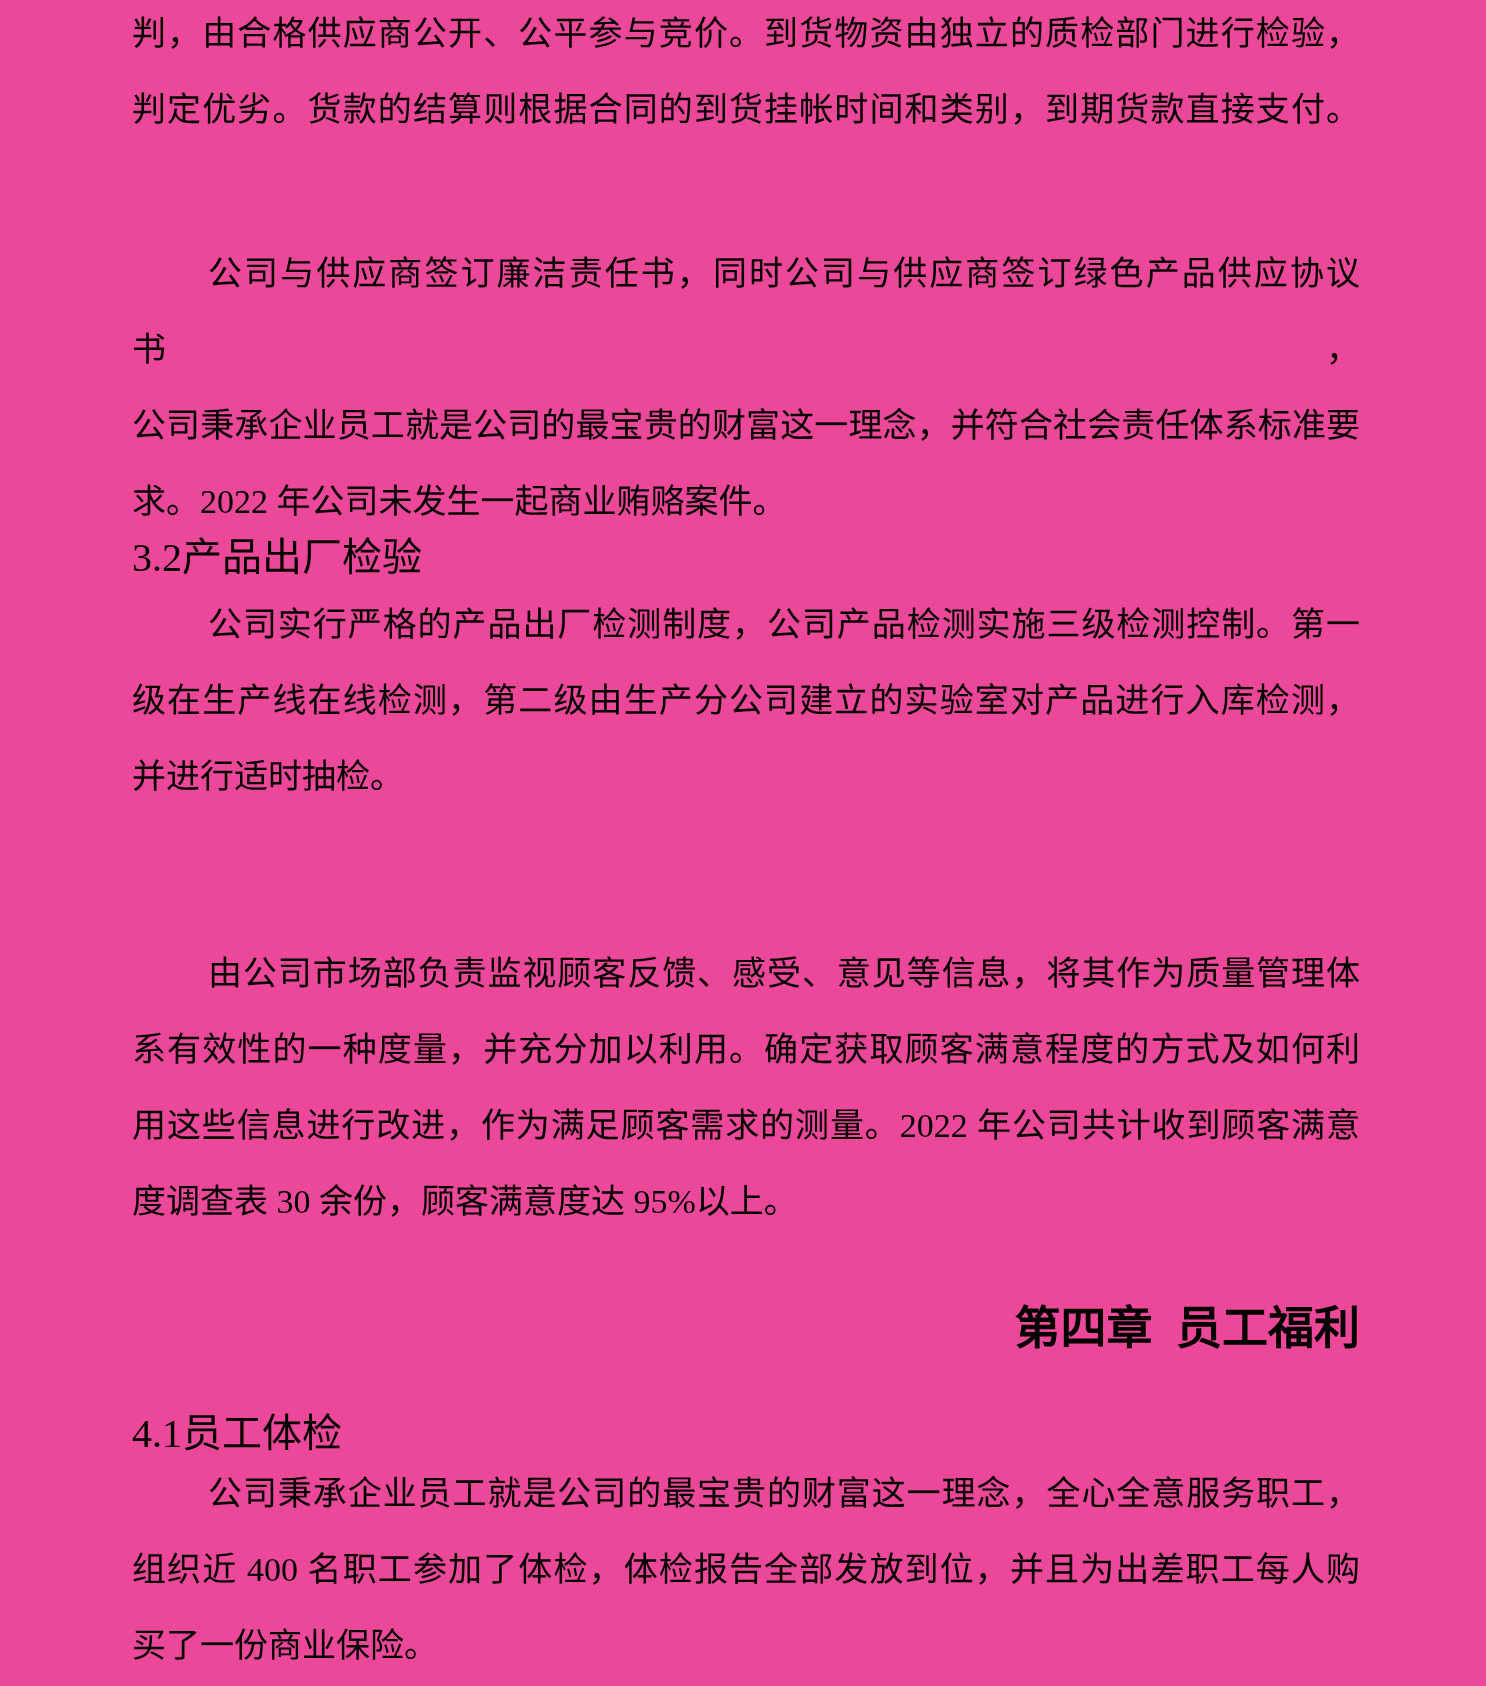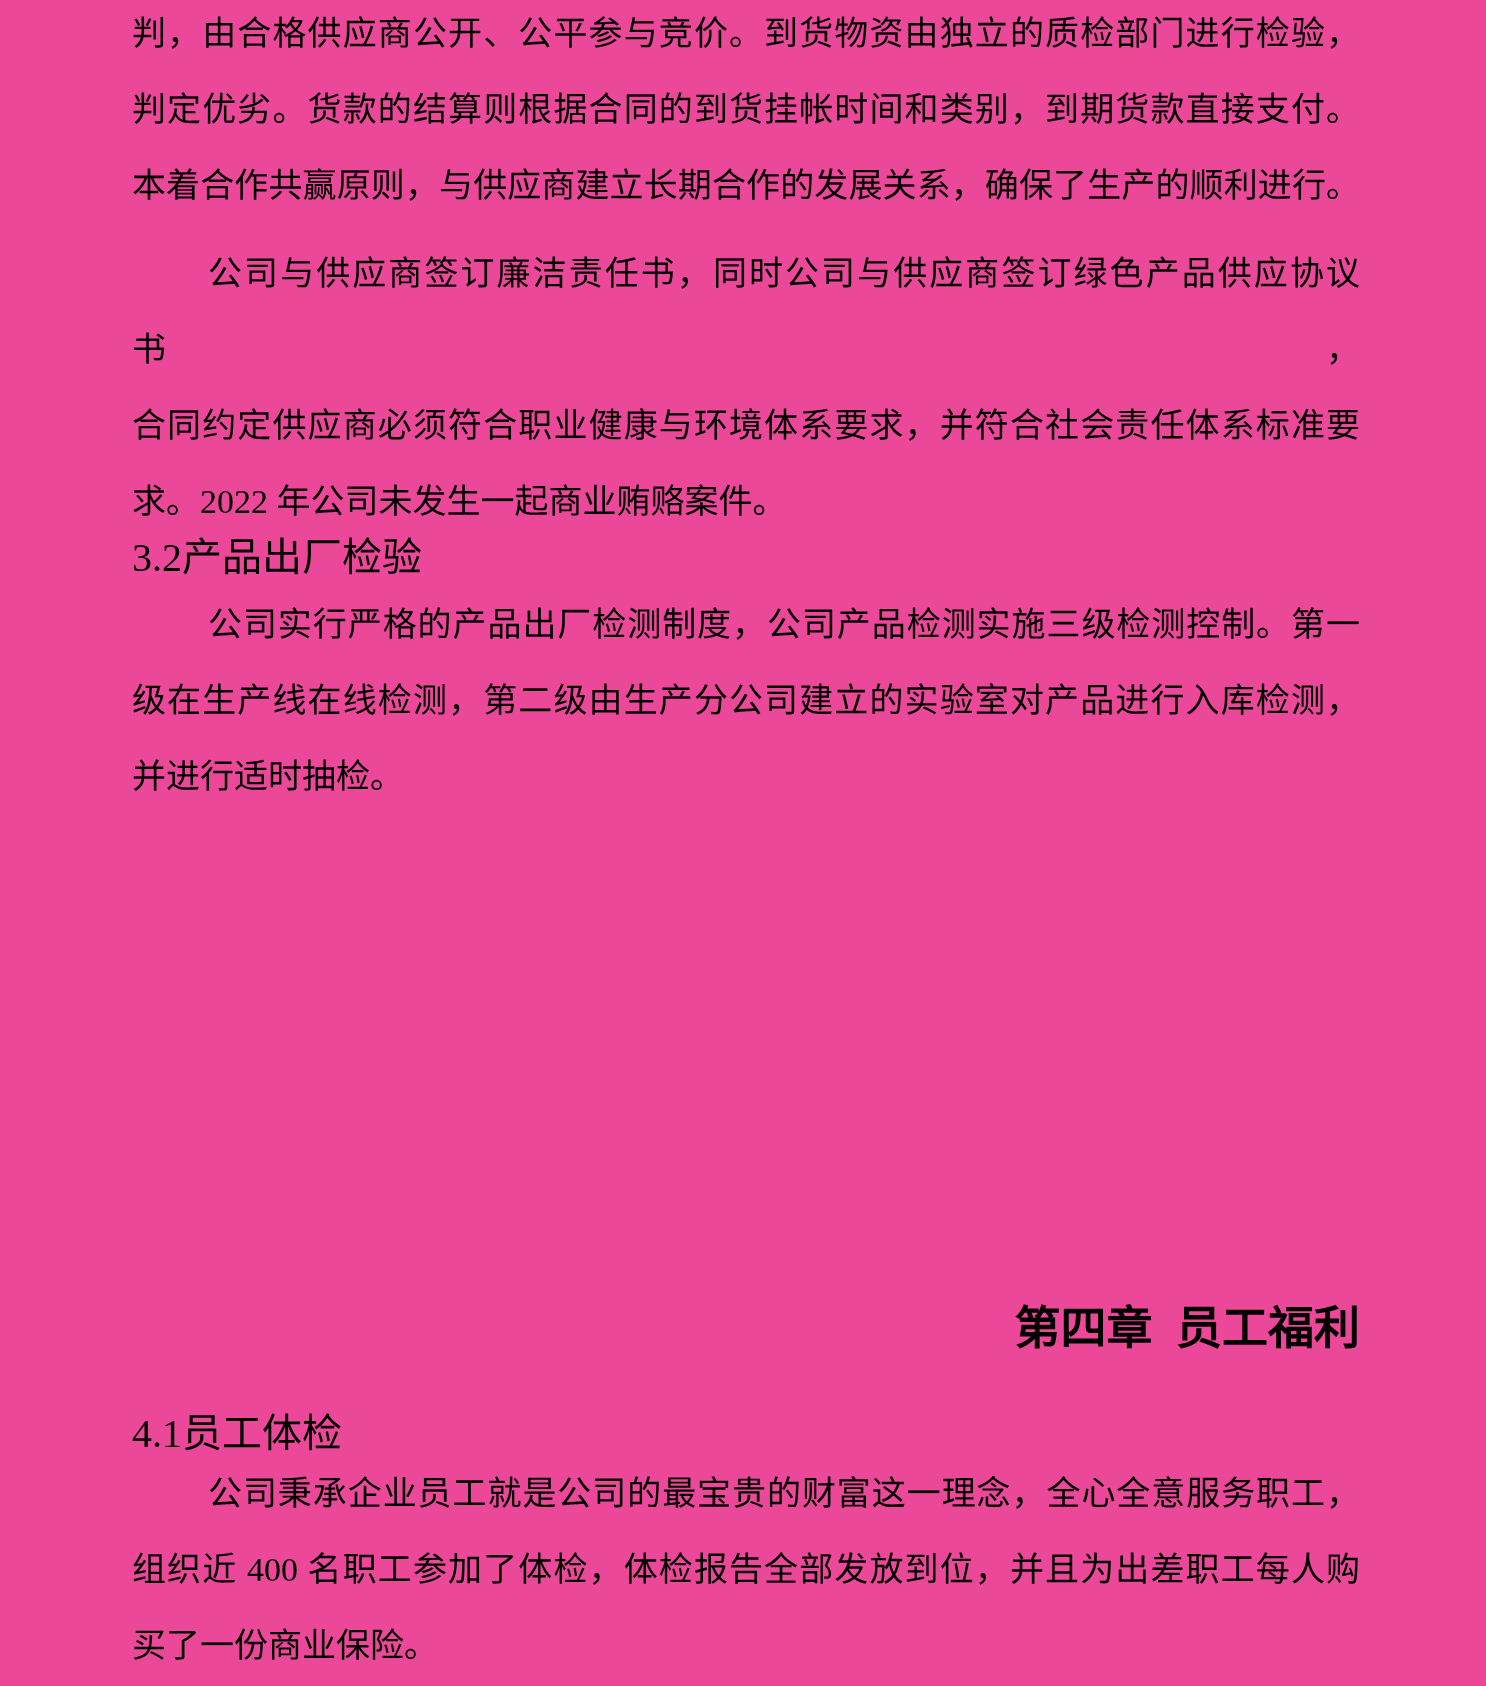--- a/index.html
+++ b/index.html
@@ -51,38 +51,43 @@
   }
 </style>
 </head>
 <body>
 
 <div class="page">
 
   <section class="block para" style="top:-4px">
     <div class="line">判，由合格供应商公开、公平参与竞价。到货物资由独立的质检部门进行检验，</div>
     <div class="line">判定优劣。货款的结算则根据合同的到货挂帐时间和类别，到期货款直接支付。</div>
-    <div class="line">本着合作共赢原则，与供应商建立长期合作的发展关系，确保了生产的顺利进行。</div>
   </section>
 
   <section class="block para" style="top:236px">
     <div class="line indent">公司与供应商签订廉洁责任书，同时公司与供应商签订绿色产品供应协议书，</div>
-    <div class="line">合同约定供应商必须符合职业健康与环境体系要求，并符合社会责任体系标准要</div>
+    <div class="line">公司秉承企业员工就是公司的最宝贵的财富这一理念，并符合社会责任体系标准要</div>
     <div class="line short">求。2022 年公司未发生一起商业贿赂案件。</div>
   </section>
 
   <h2 class="block heading2" style="top:497px">3.2产品出厂检验</h2>
 
   <section class="block para" style="top:587px">
     <div class="line indent">公司实行严格的产品出厂检测制度，公司产品检测实施三级检测控制。第一</div>
     <div class="line">级在生产线在线检测，第二级由生产分公司建立的实验室对产品进行入库检测，</div>
     <div class="line short">并进行适时抽检。</div>
   </section>
 
 
+  <section class="block para" style="top:936px">
+    <div class="line indent">由公司市场部负责监视顾客反馈、感受、意见等信息，将其作为质量管理体</div>
+    <div class="line">系有效性的一种度量，并充分加以利用。确定获取顾客满意程度的方式及如何利</div>
+    <div class="line">用这些信息进行改进，作为满足顾客需求的测量。2022 年公司共计收到顾客满意</div>
+    <div class="line short">度调查表 30 余份，顾客满意度达 95%以上。</div>
+  </section>
 
   <h1 class="block chapter" style="top:1266px">第四章 员工福利</h1>
 
   <h2 class="block heading2" style="top:1373px">4.1员工体检</h2>
 
   <section class="block para" style="top:1456px">
     <div class="line indent">公司秉承企业员工就是公司的最宝贵的财富这一理念，全心全意服务职工，</div>
     <div class="line">组织近 400 名职工参加了体检，体检报告全部发放到位，并且为出差职工每人购</div>
     <div class="line short">买了一份商业保险。</div>
   </section>

